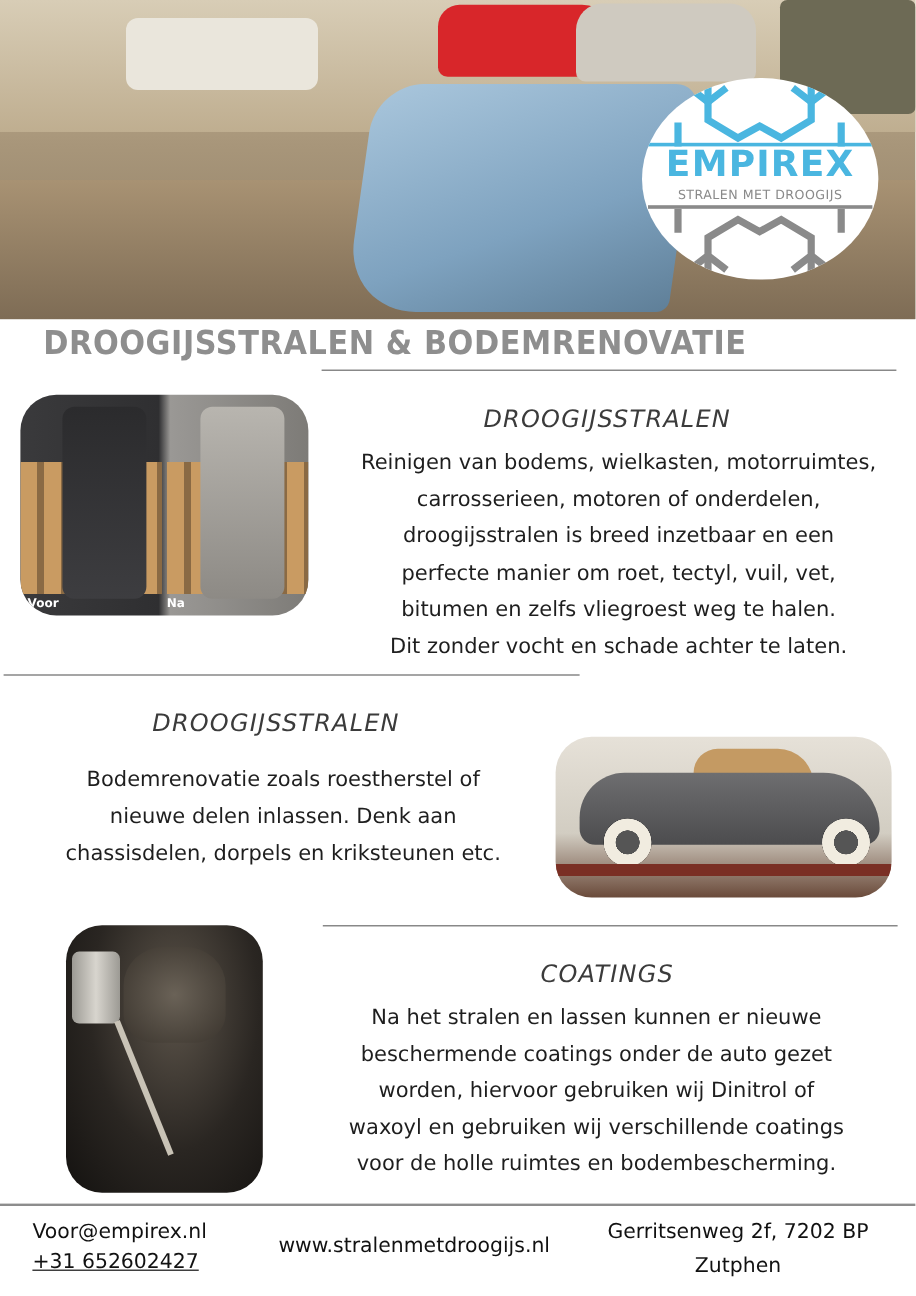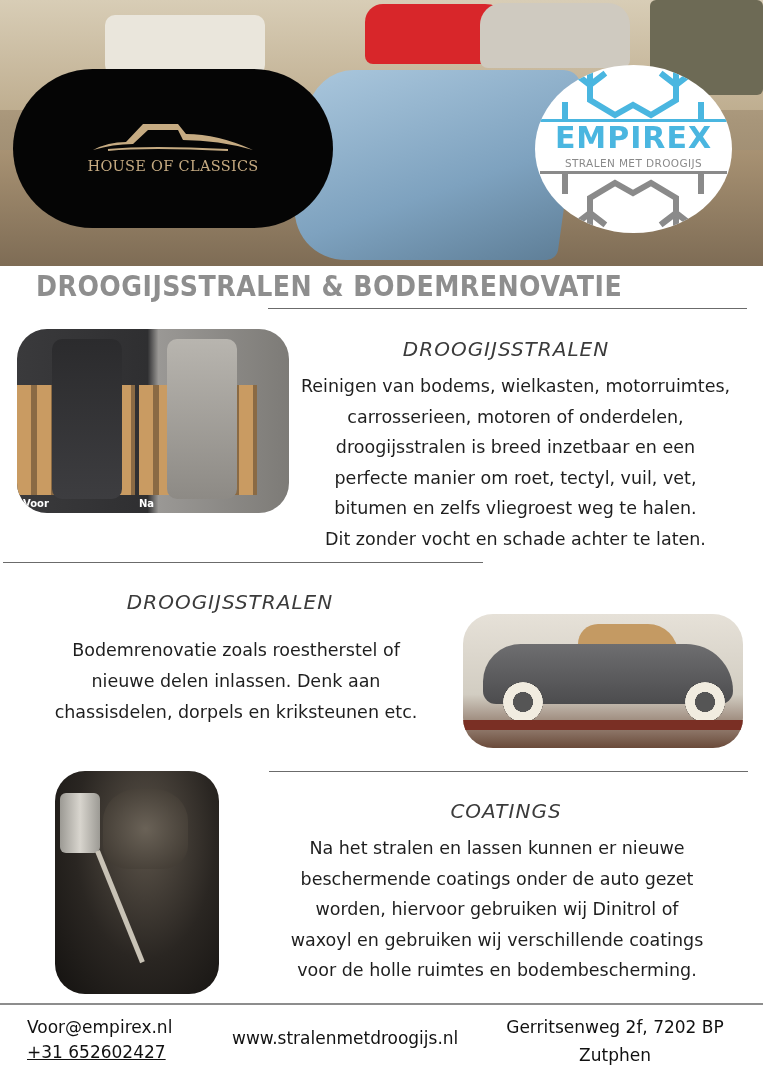--- a/index.html
+++ b/index.html
@@ -29,21 +29,21 @@
   .logo-emp .tag { position:absolute; left:0; width:197px; top:92px; text-align:center;
           font-family:"DejaVu Sans", sans-serif; color:#8a8a8a; font-size:10.5px; letter-spacing:0.4px; }
   .logo-emp .bar-top { position:absolute; left:5px; top:54px; width:187px; height:3px; background:#4ab6e0; }
   .logo-emp .bar-bot { position:absolute; left:5px; top:106px; width:187px; height:3px; background:#8a8a8a; }
 
   .main-title { position:absolute; left:36px; top:270px; font-family:"DejaVu Sans", sans-serif; font-weight:bold;
           font-size:27.5px; color:#8e8e8e; letter-spacing:0.5px; white-space:nowrap; transform:scaleX(0.92); transform-origin:left; }
   .rule { position:absolute; height:1px; background:#6b6b6b; }
 
   .photo { position:absolute; overflow:hidden; border-radius:30px; }
-  .photo-engines { left:17px; top:329px; width:240px; height:184px; background:linear-gradient(90deg,#3a3a3c 0%,#2f2f31 48%,#9a9895 52%,#7d7b77 100%);padding-left:32px; }
+  .photo-engines { left:17px; top:329px; width:240px; height:184px; background:linear-gradient(90deg,#3a3a3c 0%,#2f2f31 48%,#9a9895 52%,#7d7b77 100%); }
   .photo-engines .pallet { position:absolute; bottom:18px; height:110px; background:repeating-linear-gradient(90deg,#c99b62 0 14px,#8a6a44 14px 20px); }
   .photo-engines .trans-dark { position:absolute; left:35px; top:10px; width:70px; height:160px; background:linear-gradient(180deg,#2b2b2d,#3d3d40); border-radius:10px; }
   .photo-engines .trans-light { position:absolute; left:150px; top:10px; width:70px; height:160px; background:linear-gradient(180deg,#b8b5af,#8d8a85); border-radius:10px; }
   .photo-engines .lbl { position:absolute; bottom:4px; color:#ffffff; font-size:10px; font-weight:bold; }
   .photo-car { left:463px; top:614px; width:280px; height:134px; background:linear-gradient(180deg,#e6e1d8 0%,#d2cdc2 60%,#6a4a3a 100%); }
   .photo-car .body { position:absolute; left:20px; top:30px; width:250px; height:60px; background:linear-gradient(180deg,#6e6e70,#4c4c4e); border-radius:40px 50px 14px 14px; }
   .photo-car .roof { position:absolute; left:115px; top:10px; width:100px; height:35px; background:#c49a63; border-radius:20px 30px 4px 4px; }
   .photo-car .wheel { position:absolute; top:68px; width:40px; height:40px; border-radius:50%; background:radial-gradient(circle,#555 0 35%,#f1ece0 36% 70%,#222 71%); }
   .photo-car .lift { position:absolute; left:0; top:106px; width:280px; height:10px; background:#7a2f24; }
   .photo-under { left:55px; top:771px; width:164px; height:223px; background:radial-gradient(ellipse at 55% 30%,#5c544a 0%,#2a2622 55%,#141210 100%); }
@@ -63,27 +63,20 @@
 
 <div class="hero">
   <div class="wall"></div>
   <div class="floor"></div>
   <div class="car-white"></div>
   <div class="car-red"></div>
   <div class="car-silver"></div>
   <div class="car-green"></div>
   <div class="car-blue"></div>
 
-  <div class="logo-hoc">
-    <svg width="170" height="36" viewBox="0 0 170 36">
-      <path d="M5 30 Q20 22 38 22 L55 4 L90 4 L98 14 Q130 14 165 30 Q130 20 95 20 L90 10 L60 10 L45 24 Q25 24 5 30 Z" fill="#c6ab82"></path>
-      <path d="M20 30 Q60 26 140 30" stroke="#c6ab82" stroke-width="2" fill="none"></path>
-    </svg>
-    <div class="name">HOUSE OF CLASSICS</div>
-  </div>
 
   <div class="logo-emp">
     <svg width="197" height="168" viewBox="0 0 197 168" style="position:absolute;left:0;top:0">
       <g stroke="#4ab6e0" stroke-width="6" fill="none" stroke-linecap="square">
         <path d="M55 8 L55 35 L80 50 L98 40 L116 50 L141 35 L141 8"></path>
         <path d="M55 20 L42 10 M55 20 L68 10 M141 20 L128 10 M141 20 L154 10"></path>
         <path d="M30 54 L30 40 M166 54 L166 40"></path>
       </g>
       <g stroke="#8a8a8a" stroke-width="6" fill="none" stroke-linecap="square">
         <path d="M55 160 L55 133 L80 118 L98 128 L116 118 L141 133 L141 160"></path>

